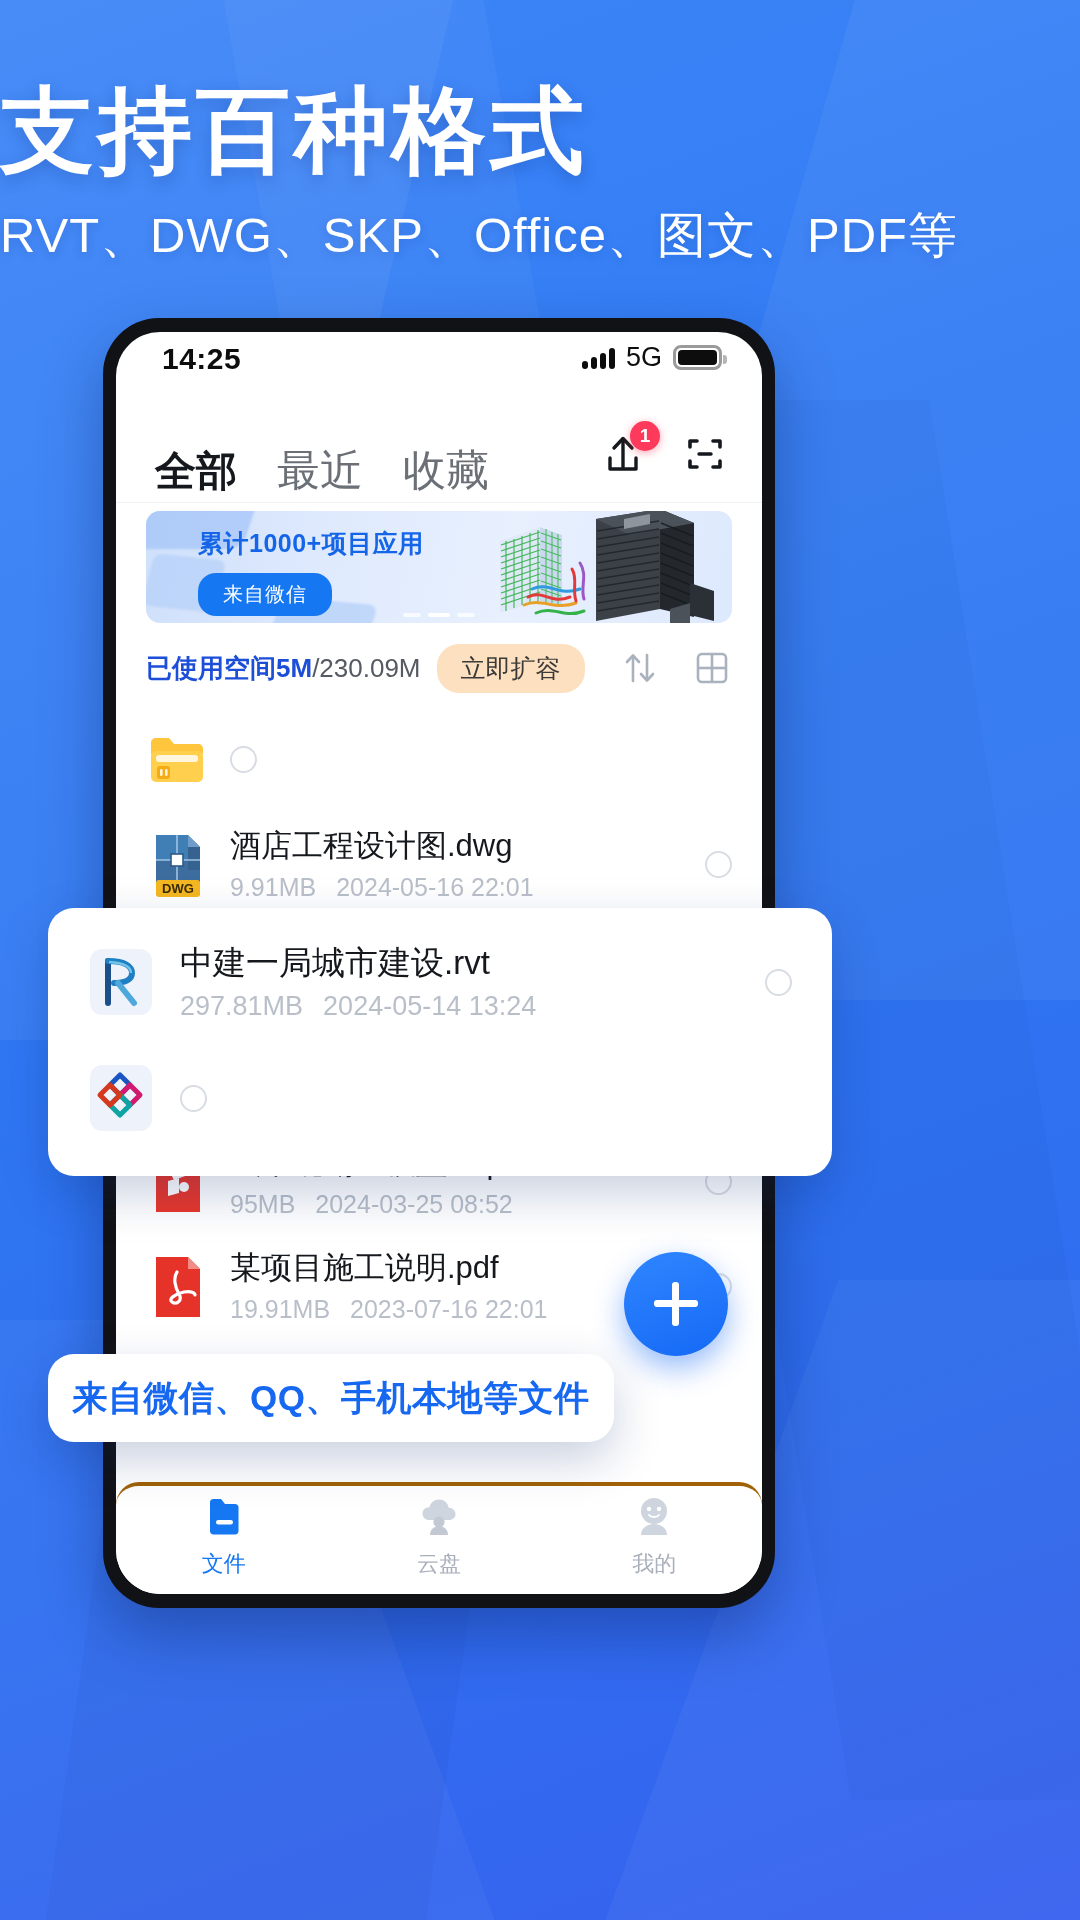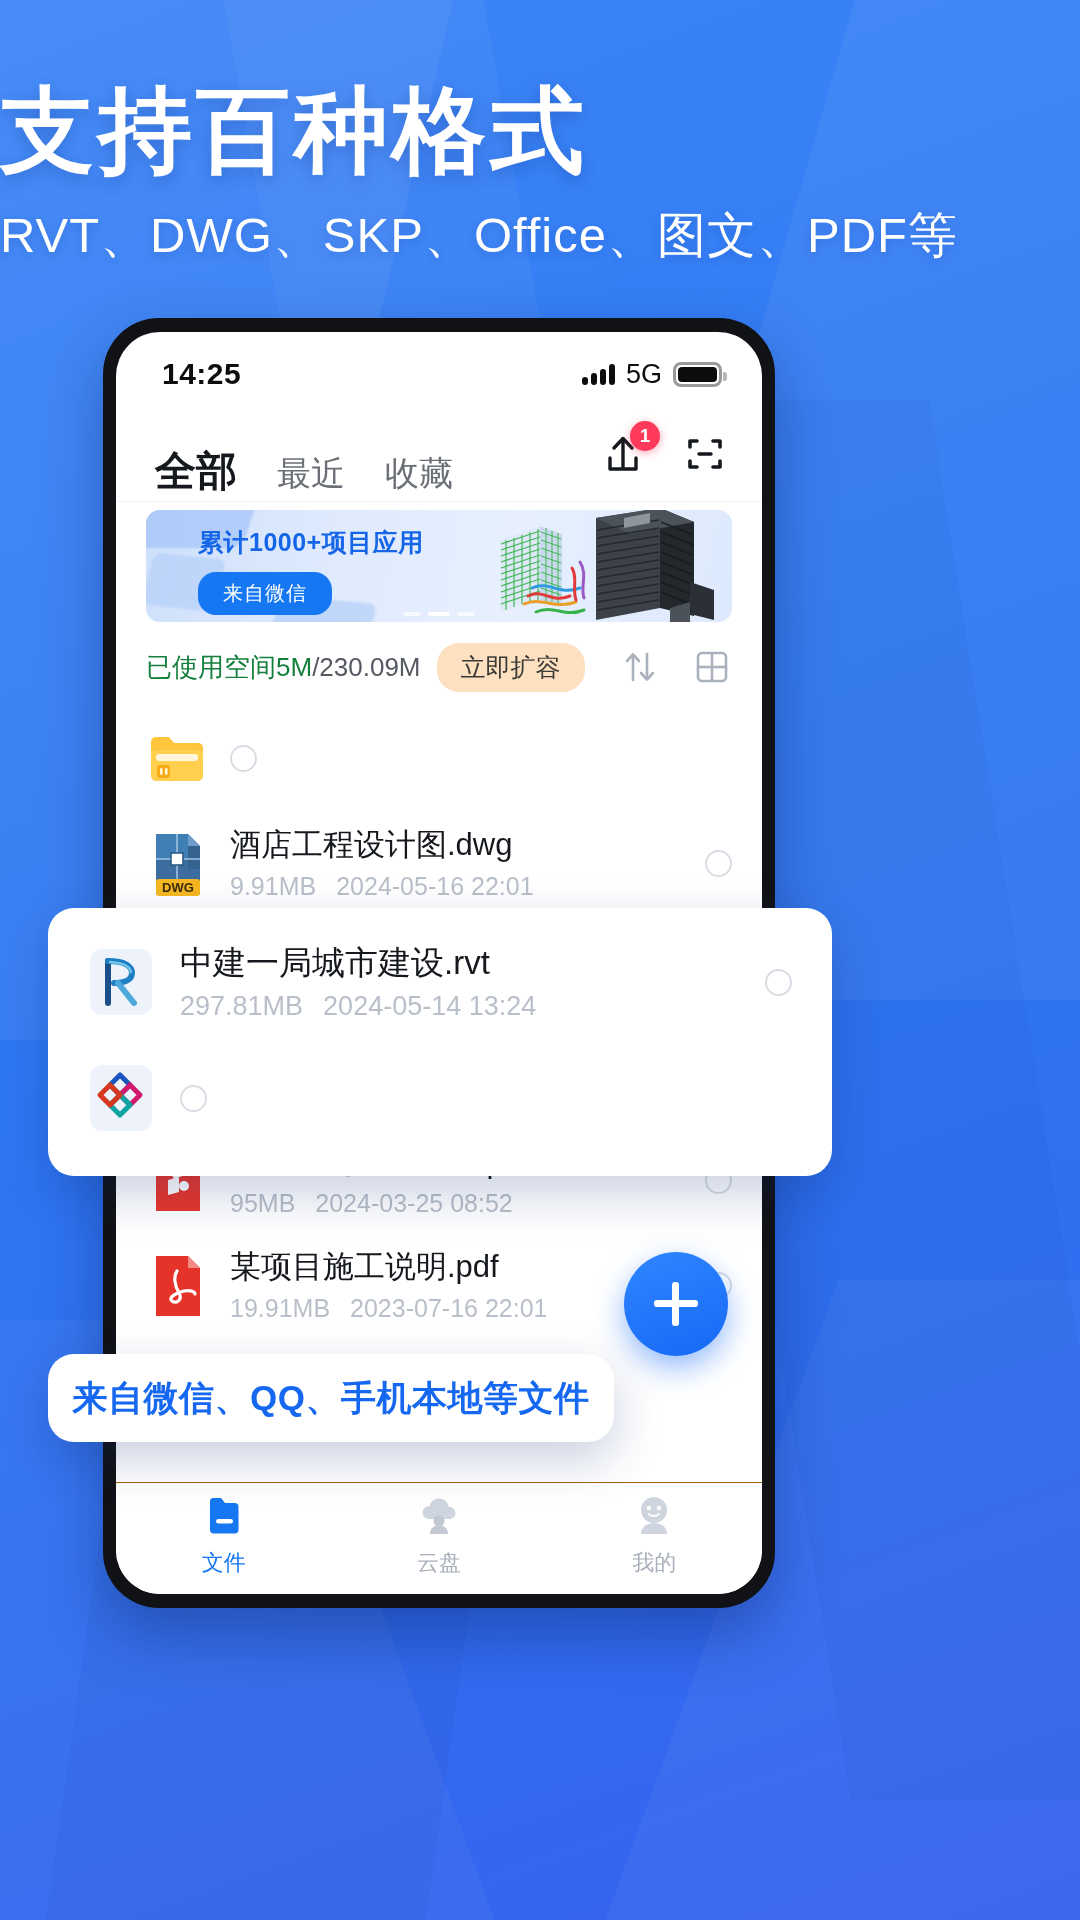--- a/index.html
+++ b/index.html
@@ -44,21 +44,21 @@
     z-index:6;
   }
   #phone-screen {
     width:100%; height:100%; background:#ffffff; border-radius:44px;
     overflow:hidden; position:relative;
     display:flex; flex-direction:column;
   }
 
   
   #status-bar {
-    height:74px; flex:0 0 74px; display:flex; align-items:center;
+    height:74px; flex:0 0 74px; display:flex; align-items:flex-start;
     justify-content:space-between; padding:10px 40px 0 46px;
   }
   #status-time { font-size:30px; font-weight:600; color:#0d0d0d; letter-spacing:.5px; }
   #status-right { display:flex; align-items:center; gap:11px; }
   .sig { display:flex; align-items:flex-end; gap:3px; height:22px; }
   .sig i { display:block; width:6px; background:#0d0d0d; border-radius:3px; }
   .sig i:nth-child(1){height:8px;} .sig i:nth-child(2){height:12px;}
   .sig i:nth-child(3){height:16px;} .sig i:nth-child(4){height:21px;}
   #status-net { font-size:27px; font-weight:500; color:#0d0d0d; }
   #battery {
@@ -70,21 +70,21 @@
     background:#b6b6b6; border-radius:0 3px 3px 0;
   }
   #battery i { display:block; width:100%; height:100%; background:#0d0d0d; border-radius:4px; }
 
   
   #app-topbar {
     flex:0 0 92px; display:flex; align-items:center; padding:0 34px 0 36px;
     border-bottom:1px solid #f0f1f3;
   }
   #app-tabs { display:flex; align-items:baseline; gap:34px; flex:1; }
-  .app-tab { position:relative; font-size:34px; color:#6b6f76; padding:2px 3px; }
+  .app-tab { position:relative; font-size:43px; color:#6b6f76; padding:2px 3px; }
   .app-tab.active { font-size:41px; font-weight:bold; color:#15181d;margin-top:36px; }
   .app-tab.active .tab-underline {
     position:absolute; left:18px; right:2px; bottom:-1px; height:14px; border-radius:8px;
     background:linear-gradient(90deg,#1a74f0 0%,rgba(80,150,255,0) 100%);
     z-index:-1;
   }
   #topbar-actions { display:flex; align-items:center; gap:36px; }
   .tb-icon { position:relative; width:46px; height:46px; }
   #upload-badge {
     position:absolute; right:-14px; top:-10px; min-width:30px; height:30px;
@@ -120,21 +120,21 @@
     display:flex; gap:7px;
   }
   #banner-dots i { width:18px; height:4px; border-radius:2px; background:rgba(255,255,255,.72); }
   #banner-dots i.on { background:#ffffff; width:22px; }
 
   
   #storage-row {
     flex:0 0 78px; display:flex; align-items:center; padding:0 30px; gap:16px;
   }
   #storage-text { font-size:26px; color:#555a62; white-space:nowrap; }
-  #storage-text b { color:#15803d; font-weight:400; }
+  #storage-text b { color:#1d4ed8; font-weight:700; }
   #expand-btn {
     background:#fde0bf; color:#3c3a38; font-size:25px; border-radius:22px;
     padding:8px 24px; white-space:nowrap;
   }
   #storage-spacer { flex:1; }
   #storage-tools { display:flex; align-items:center; gap:32px; }
 
   
   #file-list { flex:1; overflow:hidden; position:relative; }
   .file-row {
@@ -160,22 +160,23 @@
   }
   #fab .plus { position:relative; width:44px; height:44px; }
   #fab .plus::before, #fab .plus::after {
     content:""; position:absolute; background:#fff; border-radius:3px;
   }
   #fab .plus::before { left:0; top:18px; width:44px; height:7px; }
   #fab .plus::after  { top:0; left:18px; height:44px; width:7px; }
 
   
   #bottom-nav {
-    flex:0 0 112px; border-top:1px solid #a16207; display:flex; background:#fff;
+    flex:0 0 112px; border-top:4px solid #a16207; display:flex; background:#fff;
     padding-bottom:7px;
+    border-radius:23px;
   }
   .nav-item {
     flex:1; display:flex; flex-direction:column; align-items:center;
     justify-content:center; gap:9px;
   }
   .nav-label { font-size:22px; color:#a9b0bb; }
   .nav-item.active .nav-label { color:#1577f2; }
 
   
   .float-card {

